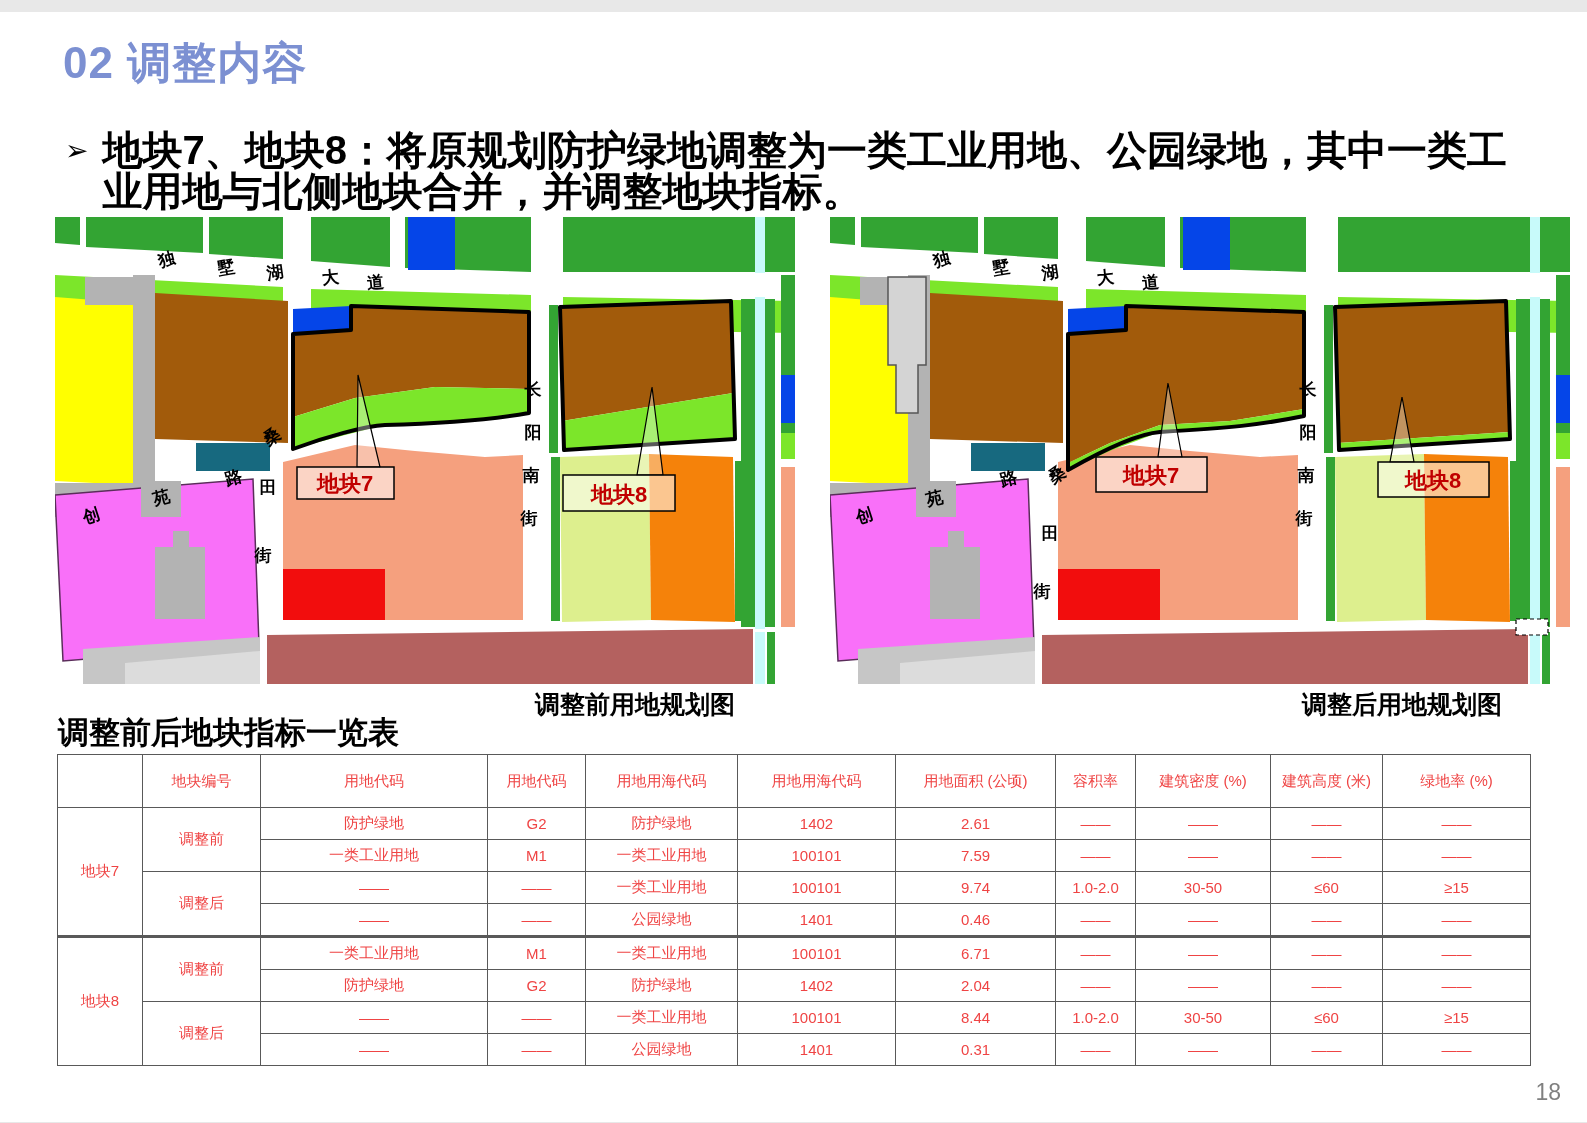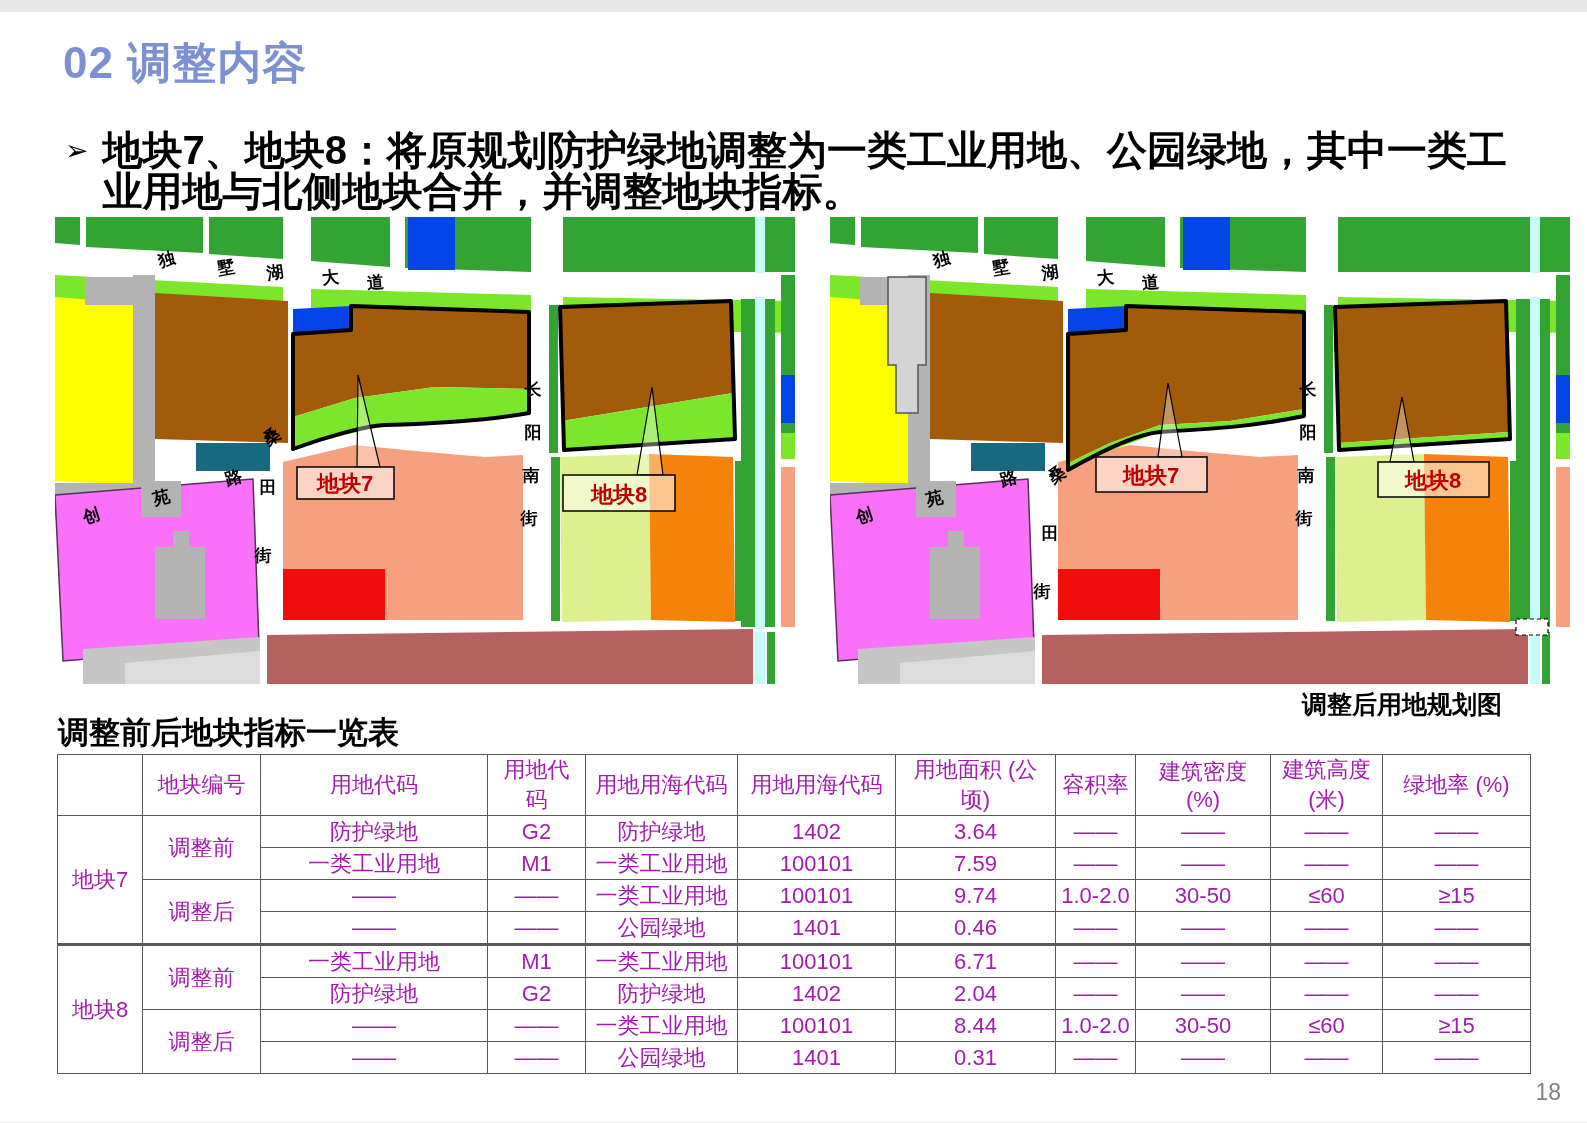--- a/index.html
+++ b/index.html
@@ -58,21 +58,21 @@
   .callout-box{fill:rgba(255,255,255,0.55);stroke:#000;stroke-width:1.5;}
   .callout-ptr{fill:rgba(255,255,255,0.35);stroke:#000;stroke-width:1.2;}
   .callout-txt{fill:var(--c-callout-red,#C00000);font-size:22px;font-weight:bold;text-anchor:middle;}
   .road-char{fill:#000;font-size:17px;font-weight:bold;text-anchor:middle;}
   .bldg{fill:#D4D4D4;stroke:#555;stroke-width:1.5;}
   .dashed-box{fill:#fff;stroke:#000;stroke-width:1.2;stroke-dasharray:4 3;}
   
   .idx-table{
     position:absolute;left:57px;top:742px;width:1473px;
     border-collapse:collapse;table-layout:fixed;
-    font-size:22px;color:#a21caf;
+    font-size:15px;color:#ef4444;
   }
   .idx-table th,.idx-table td{
     border:1.6px solid #595959;text-align:center;vertical-align:middle;
     padding:0 5px;font-weight:normal;overflow:hidden;
   }
   .idx-table thead th{height:52px;}
   .idx-table tbody td{height:31px;}
   .idx-table tr.group-sep td{border-top:3px solid #595959;}
   
   .page-num{
@@ -296,20 +296,21 @@
         <text class="callout-txt" x="321" y="266">地块7</text>
       </g>
       <g>
         <polygon class="callout-ptr" points="560,245 584,245 572,180"></polygon>
         <rect class="callout-box" x="548" y="245" width="111" height="35"></rect>
         <text class="callout-txt" x="603" y="271">地块8</text>
       </g>
     </svg>
   </div>
 
+  <div class="map-caption caption-before">调整前用地规划图</div>
   <div class="map-caption caption-after">调整后用地规划图</div>
   <div class="table-title">调整前后地块指标一览表</div>
 
   <table class="idx-table">
     <colgroup>
       <col style="width:85px">
         <col style="width:118px">
         <col style="width:227px">
       <col style="width:98px">
         <col style="width:152px">
@@ -336,21 +337,21 @@
       </tr>
     </thead>
     <tbody>
       <tr>
         <td rowspan="4">地块7</td>
         <td rowspan="2">调整前</td>
         <td>防护绿地</td>
         <td>G2</td>
         <td>防护绿地</td>
         <td>1402</td>
-        <td>3.64</td>
+        <td>2.61</td>
         <td>——</td>
         <td>——</td>
         <td>——</td>
         <td>——</td>
       </tr>
       <tr>
         <td>一类工业用地</td>
         <td>M1</td>
         <td>一类工业用地</td>
         <td>100101</td>

